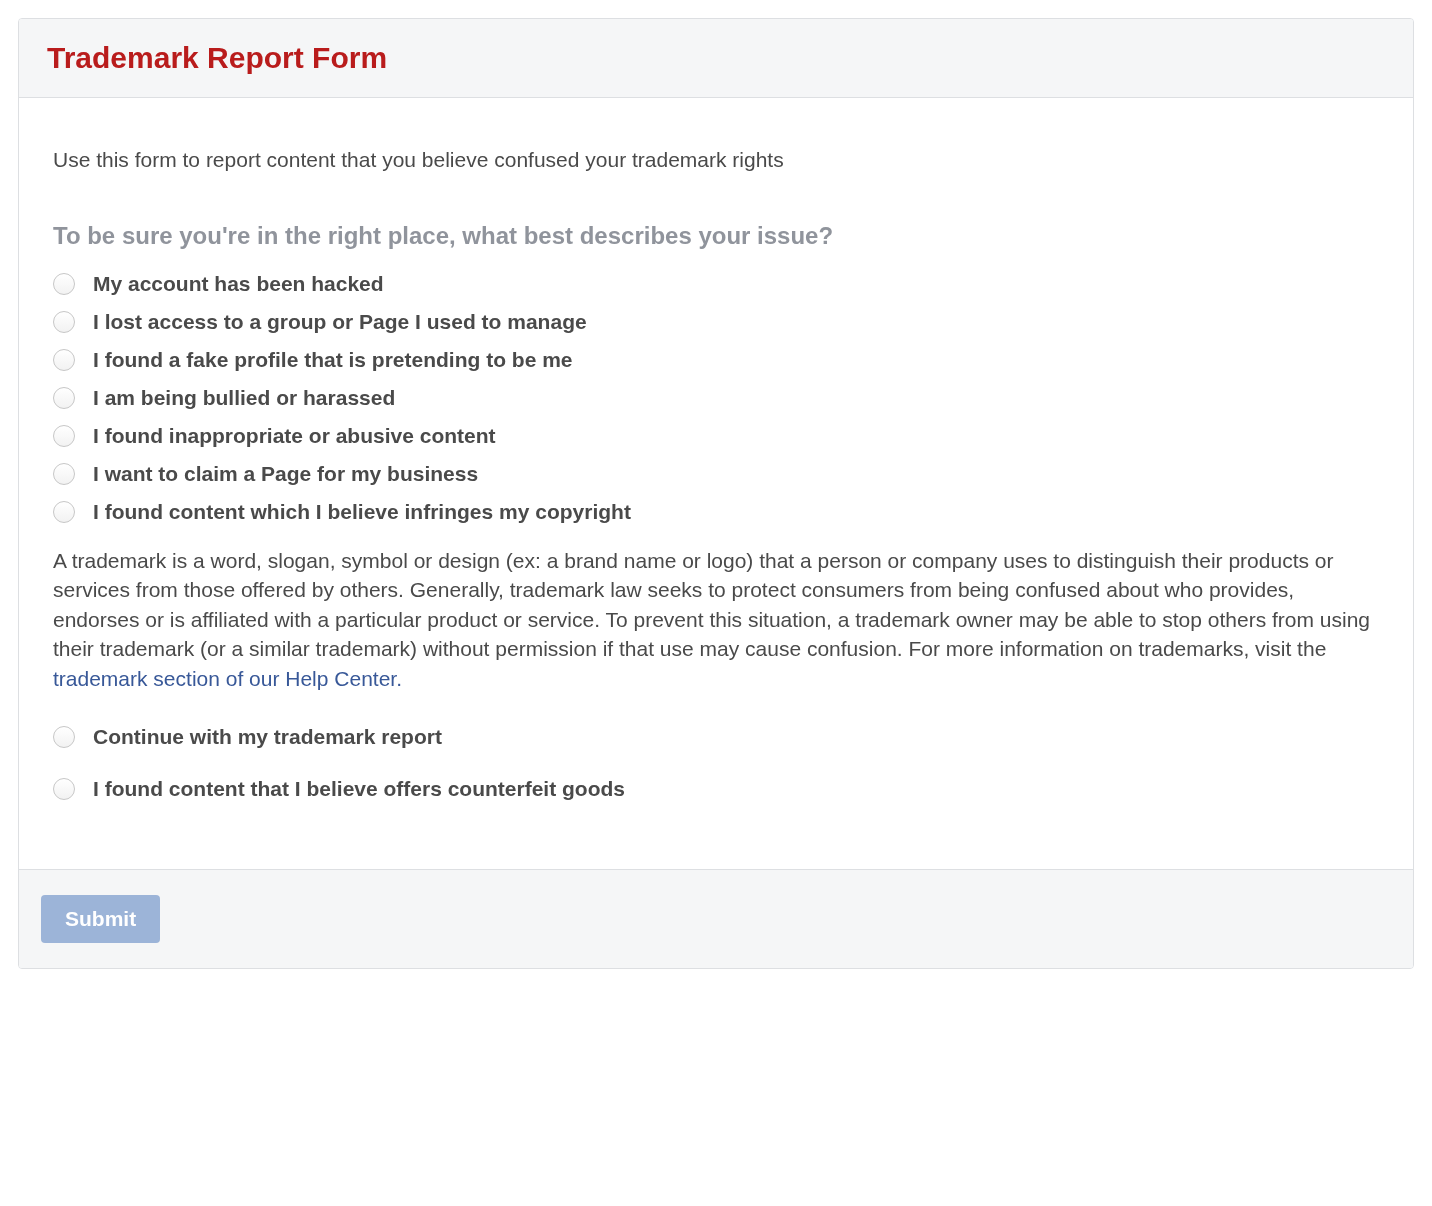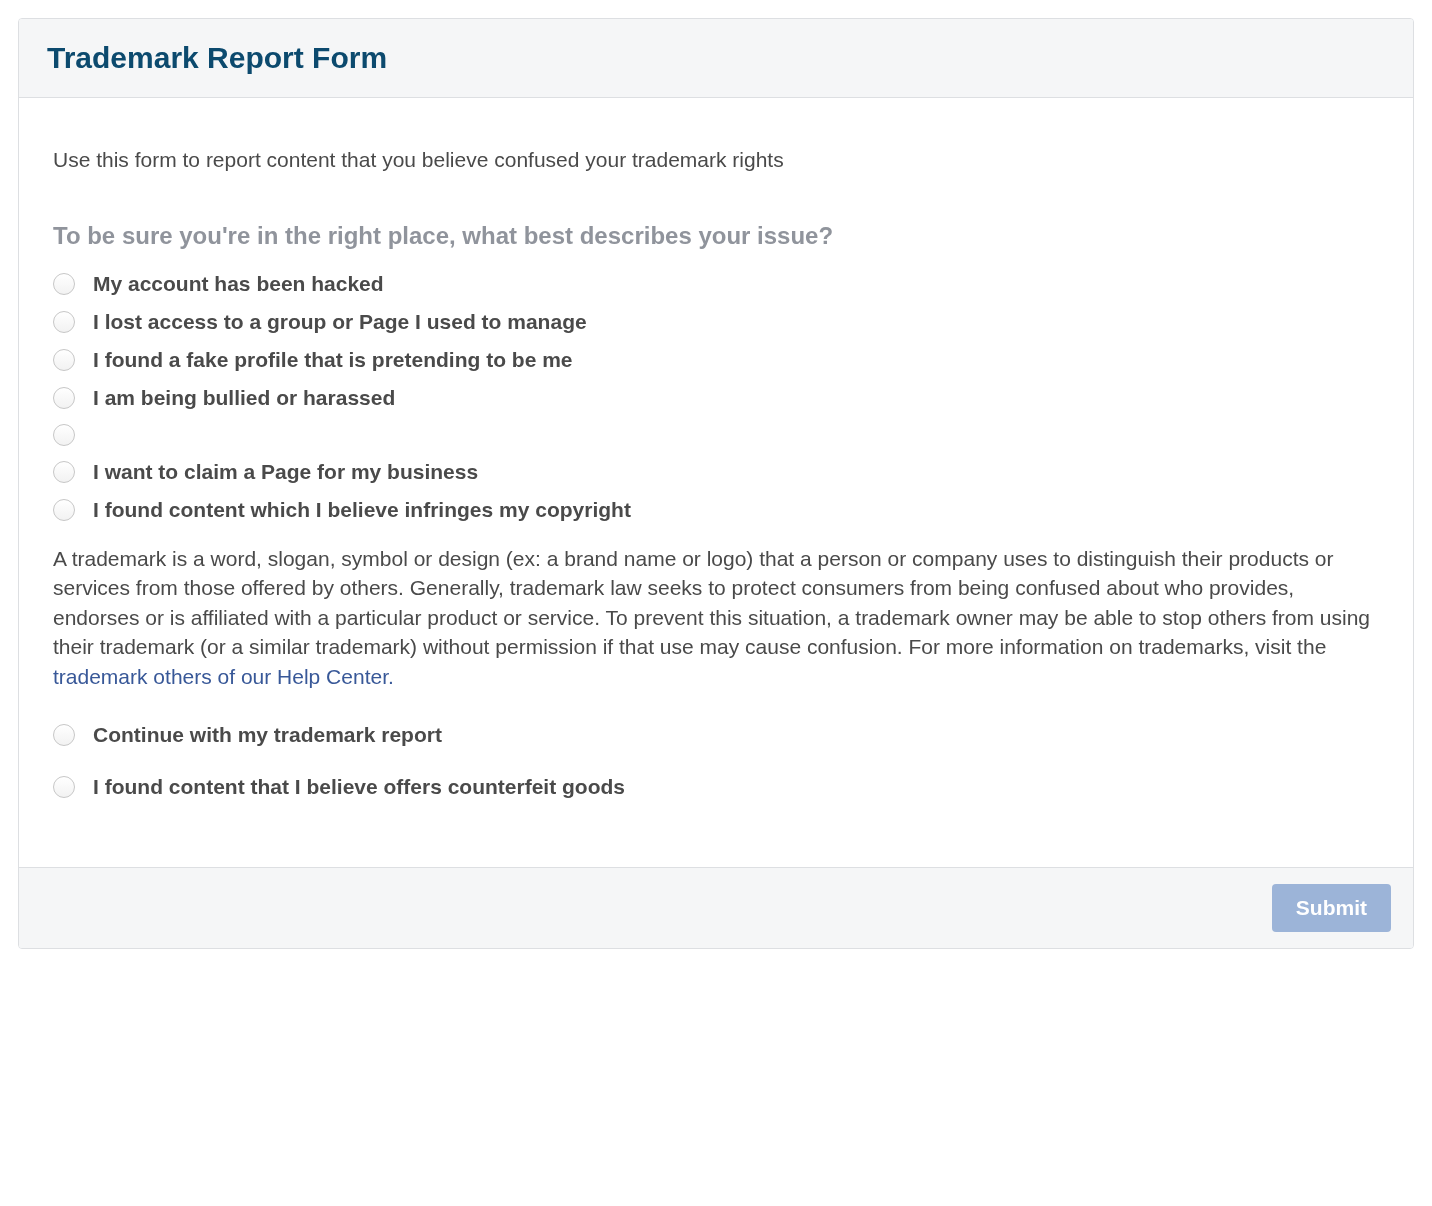--- a/index.html
+++ b/index.html
@@ -15,21 +15,21 @@
       overflow: hidden;
     }
     .card-header {
       background: #f5f6f7;
       border-bottom: 1px solid #dddfe2;
       padding: 22px 28px;
     }
     .card-header h1 {
       font-size: 30px;
       font-weight: 700;
-      color: #0c4a6e;
+      color: #b91c1c;
     }
     .card-body {
       background: #fff;
       padding: 50px 34px 40px 34px;
     }
     .intro {
       font-size: 21px;
       color: #4a4a4a;
       margin-bottom: 50px;
     }
@@ -84,23 +84,22 @@
       color: #385898;
       text-decoration: none;
     }
     .sub-options .radio-row {
       margin-bottom: 28px;
       align-items: center;
     }
     .card-footer {
       background: #f5f6f7;
       border-top: 1px solid #dddfe2;
-      padding: 16px 22px;
+      padding: 25px 22px;
       display: flex;
-      justify-content: flex-end;
     }
     .submit-btn {
       background: #9cb4d8;
       color: #fff;
       font-size: 21px;
       font-weight: 700;
       border: none;
       border-radius: 4px;
       padding: 12px 24px;
       cursor: pointer;
@@ -130,34 +129,35 @@
       <div class="radio-row">
         <span class="radio"></span>
         <span class="radio-label">I found a fake profile that is pretending to be me</span>
       </div>
       <div class="radio-row">
         <span class="radio"></span>
         <span class="radio-label">I am being bullied or harassed</span>
       </div>
       <div class="radio-row">
         <span class="radio"></span>
+        <span class="radio-label">I found inappropriate or abusive content</span>
       </div>
       <div class="radio-row">
         <span class="radio"></span>
         <span class="radio-label">I want to claim a Page for my business</span>
       </div>
       <div class="radio-row">
         <span class="radio"></span>
         <span class="radio-label">I found content which I believe infringes my copyright</span>
       </div>
     </div>
 
     <p class="info-text">
       <span>A trademark is a word, slogan, symbol or design (ex: a brand name or logo) that a person or company uses to distinguish their products or services from those offered by others. Generally, trademark law seeks to protect consumers from being confused about who provides, endorses or is affiliated with a particular product or service. To prevent this situation, a trademark owner may be able to stop others from using their trademark (or a similar trademark) without permission if that use may cause confusion. For more information on trademarks, visit the </span>
-      <a href="#" class="link">trademark others of our Help Center.</a>
+      <a href="#" class="link">trademark section of our Help Center.</a>
     </p>
 
     <div class="sub-options">
       <div class="radio-row">
         <span class="radio"></span>
         <span class="radio-label">Continue with my trademark report</span>
       </div>
       <div class="radio-row">
         <span class="radio"></span>
         <span class="radio-label">I found content that I believe offers counterfeit goods</span>

